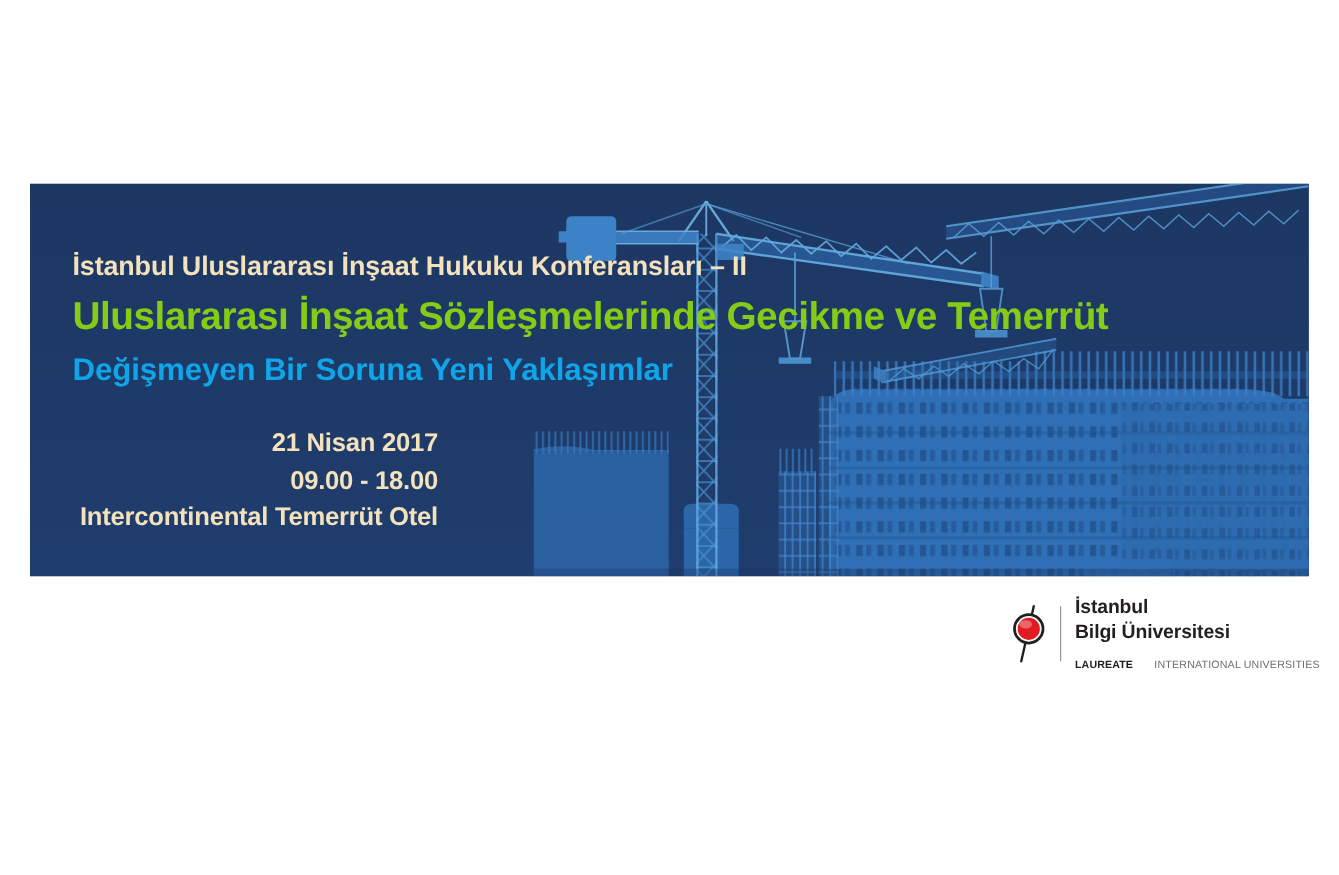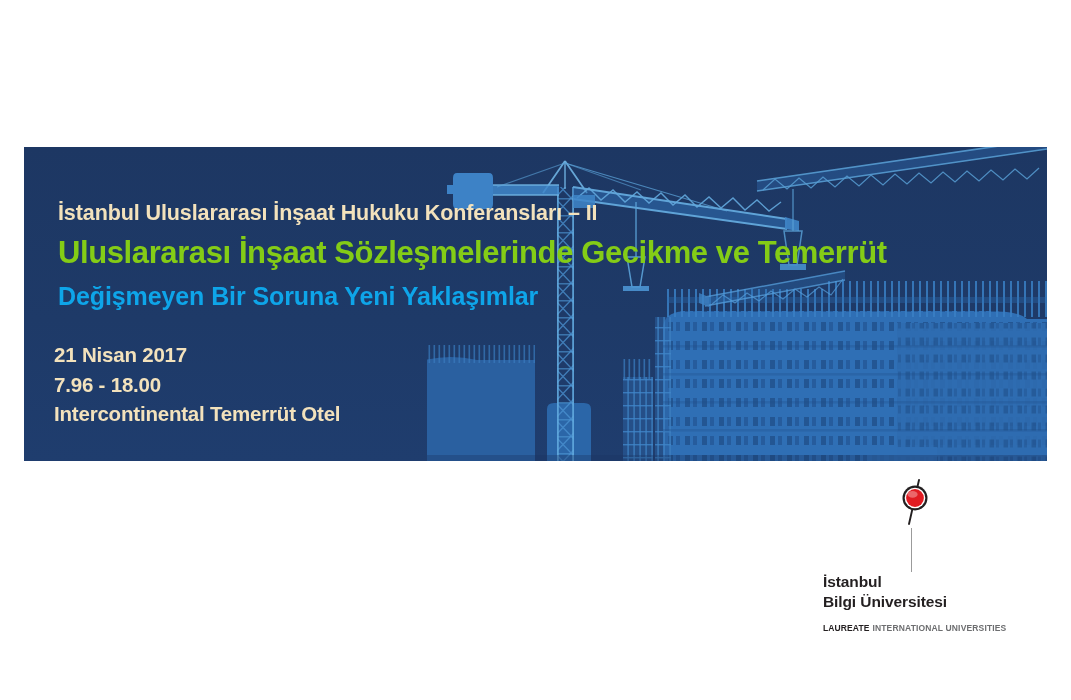--- a/index.html
+++ b/index.html
@@ -77,23 +77,24 @@
     font-weight: bold;
     color: #0ea5e9;
     letter-spacing: -0.1px;
     line-height: 1.2;
     margin-top: 8px;
     white-space: nowrap;
   }
 
   #details {
     position: absolute;
-    left: 30px;
+    left: 40px;
     top: 193px;
     z-index: 5;
+    text-align: right;
   }
   .detail-line {
     font-size: 20.5px;
     font-weight: bold;
     color: #f3e2bc;
     line-height: 1.45;
     letter-spacing: -0.2px;
     white-space: nowrap;
   }
 
@@ -144,26 +145,25 @@
     transform: scaleX(0.82);
     transform-origin: left center;
     display: inline-block;
     line-height: 1.05;
     margin-top: 4px;
   }
 
   
   #bilgi-logo {
     position: absolute;
-    left: 823px;
+    left: 803px;
     top: 6px;
     display: flex;
     align-items: center;
     gap: 0;
-    flex-direction: column;
   }
   #bilgi-mark { width: 40px; height: 52px; flex: 0 0 auto; }
   #bilgi-divider {
     width: 1px;
     height: 44px;
     background: #9b9b9b;
     margin: 0 11px 0 5px;
     flex: 0 0 auto;
   }
   #bilgi-text { flex: 0 0 auto; }
@@ -182,24 +182,24 @@
     font-family: "Liberation Sans", sans-serif;
   }
   #laureate-word {
     font-size: 8.5px;
     font-weight: bold;
     color: #231f20;
     letter-spacing: 0.1px;
   }
   #laureate-rest {
     font-size: 8.5px;
-    font-weight: bold;
+    font-weight: normal;
     color: #6d6e70;
     letter-spacing: 0.15px;
-    margin-left: 3px;
+    margin-left: 17px;
   }
 </style>
 </head>
 <body>
 
 <div id="banner">
   <div id="banner-bg"></div>
 
   <div id="artwork">
     <svg viewBox="0 0 620 314" xmlns="http://www.w3.org/2000/svg" preserveAspectRatio="none">
@@ -341,21 +341,21 @@
   </div>
 
   <div id="text-block">
     <div id="kicker">İstanbul Uluslararası İnşaat Hukuku Konferansları – II</div>
     <div id="main-title">Uluslararası İnşaat Sözleşmelerinde Gecikme ve Temerrüt</div>
     <div id="subtitle">Değişmeyen Bir Soruna Yeni Yaklaşımlar</div>
   </div>
 
   <div id="details">
     <div class="detail-line">21 Nisan 2017</div>
-    <div class="detail-line">7.96 - 18.00</div>
+    <div class="detail-line">09.00 - 18.00</div>
     <div class="detail-line">Intercontinental Temerrüt Otel</div>
   </div>
 </div>
 
 <div id="logo-row">
 
 
   <div id="bilgi-logo">
     <span id="bilgi-mark">
       <svg viewBox="0 0 40 52" xmlns="http://www.w3.org/2000/svg">

